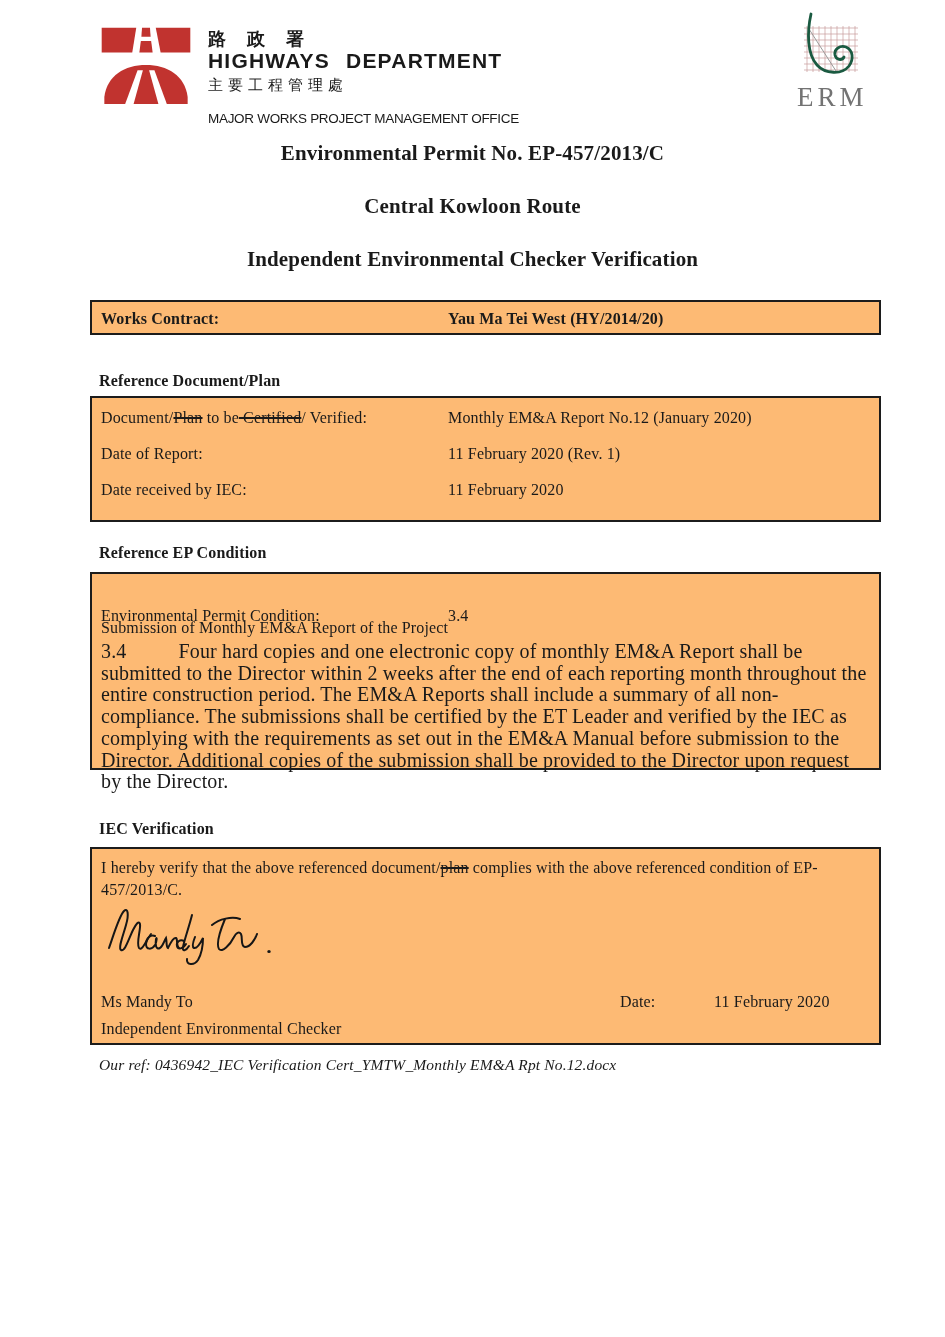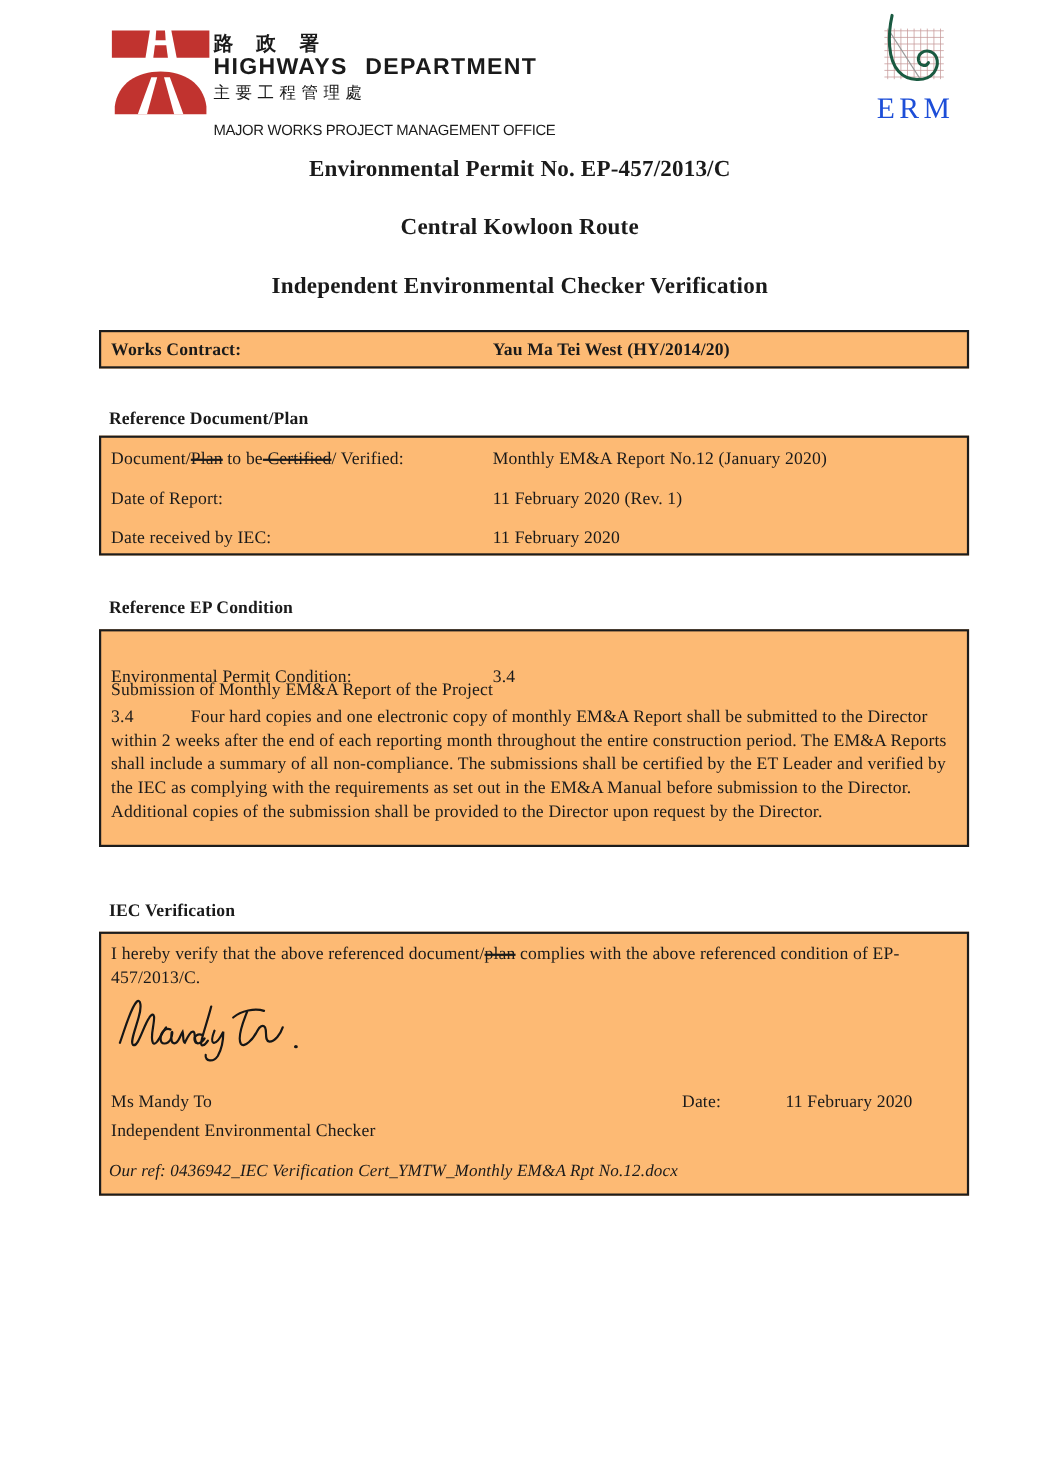--- a/index.html
+++ b/index.html
@@ -8,50 +8,50 @@
     position:relative;
     width:945px; height:1337px;
     margin:0 auto;
     background:#ffffff;
     font-family:"Liberation Serif","DejaVu Serif",serif;
     color:#1a1a1a;
     letter-spacing:0.15px;
     overflow:hidden;
   }
   
-  .hyd-block { position:absolute; left:100px; top:26px; display:flex; gap:2px; }
+  .hyd-block { position:absolute; left:100px; top:26px; display:flex; gap:16px; }
   .hyd-logo { width:92px; height:78px; flex:0 0 auto; }
   .hyd-text { font-family:"Liberation Sans","DejaVu Sans",sans-serif; padding-top:4px; }
   .hyd-cn1 { font-size:18px; font-weight:bold; letter-spacing:8px; line-height:19px; }
   .hyd-en1 { font-size:21px; font-weight:bold; letter-spacing:1.2px; word-spacing:9px; line-height:24px; }
   .hyd-cn2 { font-size:15px; letter-spacing:5px; line-height:19px; margin-top:2px; }
   .hyd-en2 { font-size:13.5px; letter-spacing:-0.3px; line-height:15px; margin-top:17px; font-stretch:condensed; }
   .erm-block { position:absolute; left:797px; top:12px; width:66px; text-align:center; }
   .erm-logo { width:64px; height:72px; }
-  .erm-text { font-family:"Liberation Serif",serif; font-size:27px; color:#1d4ed8; letter-spacing:4px; line-height:26px; margin-top:-4px; }
+  .erm-text { font-family:"Liberation Serif",serif; font-size:27px; color:#737373; letter-spacing:4px; line-height:26px; margin-top:-4px; }
   
   .doc-title { position:absolute; left:0; right:0; text-align:center; font-size:21px; font-weight:bold; }
   .t1 { top:141px; } .t2 { top:194px; } .t3 { top:247px; }
   
   .box { position:absolute; left:90px; width:791px; border:2px solid #1c1c1c; background:#fdba74; }
   .section-heading { position:absolute; left:99px; font-size:16px; font-weight:bold;text-align:center; }
   .lbl-val { position:absolute; left:9px; right:6px; line-height:21px; font-size:16px; }
   .lbl-val .val { position:absolute; left:347px; top:0; }
   .strike { text-decoration:line-through; text-decoration-thickness:1.5px; }
   
   .works-box { top:300px; height:35px; }
   .works-box .lbl-val { top:6px; font-weight:bold; }
   
-  .refdoc-box { top:396px; height:109px; }
+  .refdoc-box { top:396px; height:126px; }
   
   .refep-box { top:572px; height:198px; }
-  .clause { position:absolute; left:9px; right:8px; top:67px; font-size:16px; line-height:21.7px; text-align:left; }
+  .clause { position:absolute; left:9px; right:8px; top:67px; font-size:20px; line-height:21.7px; text-align:left; }
   .tab-space { display:inline-block; width:52px; }
   
-  .iec-box { top:847px; height:240px; }
+  .iec-box { top:847px; height:198px; }
   .statement { position:absolute; left:9px; right:8px; top:8px; font-size:16px; line-height:21.5px; }
   .signature { position:absolute; left:14px; top:56px; width:172px; height:64px; }
   .sig-row { position:absolute; left:9px; right:6px; top:144px; font-size:16px; }
   .sig-row .date-label { position:absolute; left:519px; top:0; }
   .sig-row .date-value { position:absolute; left:613px; top:0; }
   .title-row { position:absolute; left:9px; top:171px; font-size:16px; }
   
   .our-ref { position:absolute; left:99px; top:1056px; font-size:15.5px; font-style:italic; }
 </style>
 </head>

